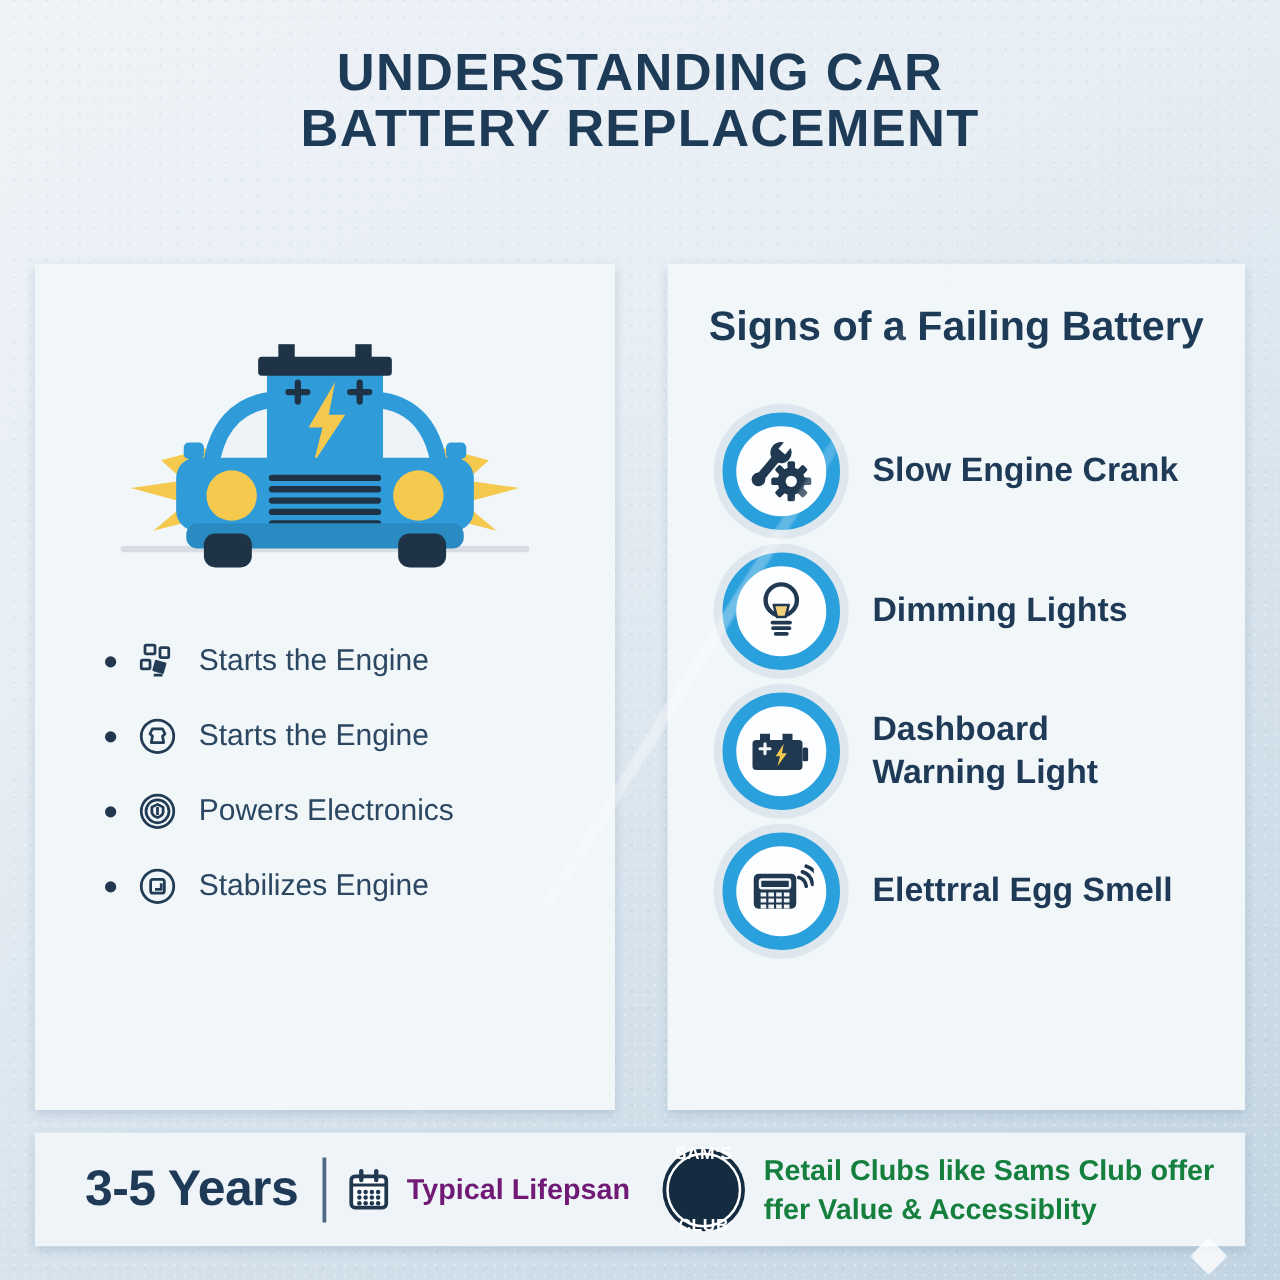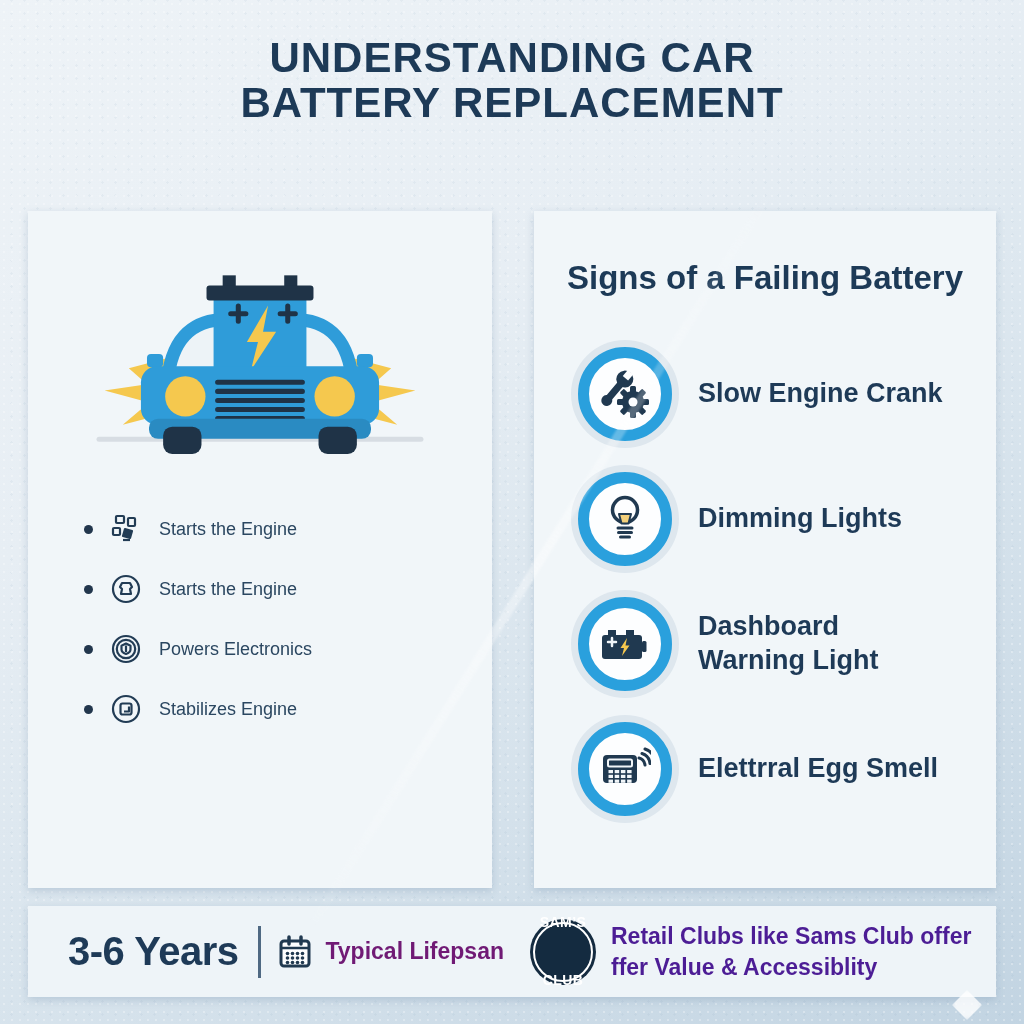--- a/index.html
+++ b/index.html
@@ -27,28 +27,28 @@
   }
   .subtitle{margin-top:10px;font-size:27px;color:#26455f;letter-spacing:.3px;}
   .card{
     position:absolute;top:211px;height:677px;background:#f1f6f9;
     box-shadow:0 3px 8px rgba(110,140,168,.30);z-index:1;
   }
   .card-left{left:28px;width:464px;}
   .card-right{left:534px;width:462px;}
   .card h2{margin:0;text-align:center;font-weight:bold;color:#1d3a57;}
   .card-left h2{margin-top:64px;font-size:31px;}
-  .card-right h2{margin-top:48px;font-size:33px;}
+  .card-right h2{margin-top:31px;font-size:33px;}
   .car-illustration{display:block;margin:26px auto 0;width:344px;height:222px;}
   .functions{list-style:none;margin:40px 0 0;padding:0 0 0 56px;}
   .functions li{display:flex;align-items:center;height:60px;}
   .fdot{width:9px;height:9px;border-radius:50%;background:#22364d;margin-right:16px;flex:none;}
   .ficon{width:34px;height:34px;margin-right:16px;flex:none;}
-  .flabel{font-size:18px;color:#2b4761;}
-  .signs{margin-top:42px;padding-left:44px;display:flex;flex-direction:column;gap:15px;}
+  .flabel{font-size:24px;color:#2b4761;}
+  .signs{margin-top:42px;padding-left:44px;display:flex;flex-direction:column;gap:2px;}
   .sign-row{display:flex;align-items:center;gap:26px;height:110px;}
   .sign-circle{
     flex:none;width:72px;height:72px;border-radius:50%;background:#fdfeff;
     border:11px solid #2aa0dd;box-shadow:0 0 0 7px #dee7ee;
     display:flex;align-items:center;justify-content:center;
   }
   .sign-label{font-size:27px;font-weight:bold;color:#1e3a57;line-height:1.25;}
   .pre{white-space:pre-line;}
   .footer-bar{
     position:absolute;left:28px;top:906px;width:968px;height:91px;background:#eef4f8;
@@ -59,21 +59,21 @@
   .vdiv{width:3px;height:52px;background:#32506e;opacity:.85;margin:0 16px 0 20px;flex:none;}
   .cal{width:36px;height:36px;margin-right:12px;flex:none;}
   .lifespan-label{font-size:23px;font-weight:bold;color:#701a75;}
   .club-logo{
     position:relative;flex:none;width:66px;height:66px;border-radius:50%;background:#142b40;
     margin-left:26px;display:flex;flex-direction:column;align-items:center;justify-content:center;
     color:#fff;font-weight:bold;font-size:14px;letter-spacing:.4px;line-height:1.08;gap:42px;
   }
   .club-logo::before{content:'';position:absolute;inset:3px;border:2px solid #fff;border-radius:50%;}
   .club-logo span{position:relative;}
-  .club-note{margin-left:15px;font-size:23px;font-weight:bold;color:#4c1d95;line-height:1.32;}
+  .club-note{margin-left:15px;font-size:23px;font-weight:bold;color:#15803d;line-height:1.32;}
   .sparkle{
     position:absolute;left:952px;top:990px;width:30px;height:30px;background:#fff;z-index:6;
     clip-path:polygon(50% 0,100% 50%,50% 100%,0 50%);filter:blur(2px);opacity:.8;pointer-events:none;
   }
 </style>
 </head>
 <body>
 
 <div class="page">
   <div class="bg-noise"></div>
@@ -249,21 +249,21 @@
               <path d="M46,6 q9,3 10,13"></path>
             </g>
           </svg>
         </div>
         <div class="sign-label pre">Elettrral Egg Smell</div>
       </div>
     </div>
   </section>
 
   <footer class="footer-bar">
-    <span class="years">3-6 Years</span>
+    <span class="years">3-5 Years</span>
     <span class="vdiv"></span>
     <svg class="cal" viewBox="0 0 36 36">
       <rect x="4" y="7" width="28" height="25" rx="3" fill="#fdfeff" stroke="#203950" stroke-width="3"></rect>
       <line x1="12" y1="3" x2="12" y2="10" stroke="#203950" stroke-width="3.5" stroke-linecap="round"></line>
       <line x1="24" y1="3" x2="24" y2="10" stroke="#203950" stroke-width="3.5" stroke-linecap="round"></line>
       <line x1="5" y1="14" x2="31" y2="14" stroke="#203950" stroke-width="2.5"></line>
       <g fill="#203950">
         <circle cx="10.5" cy="19.5" r="1.8"></circle>
           <circle cx="15.5" cy="19.5" r="1.8"></circle>
           <circle cx="20.5" cy="19.5" r="1.8"></circle>

